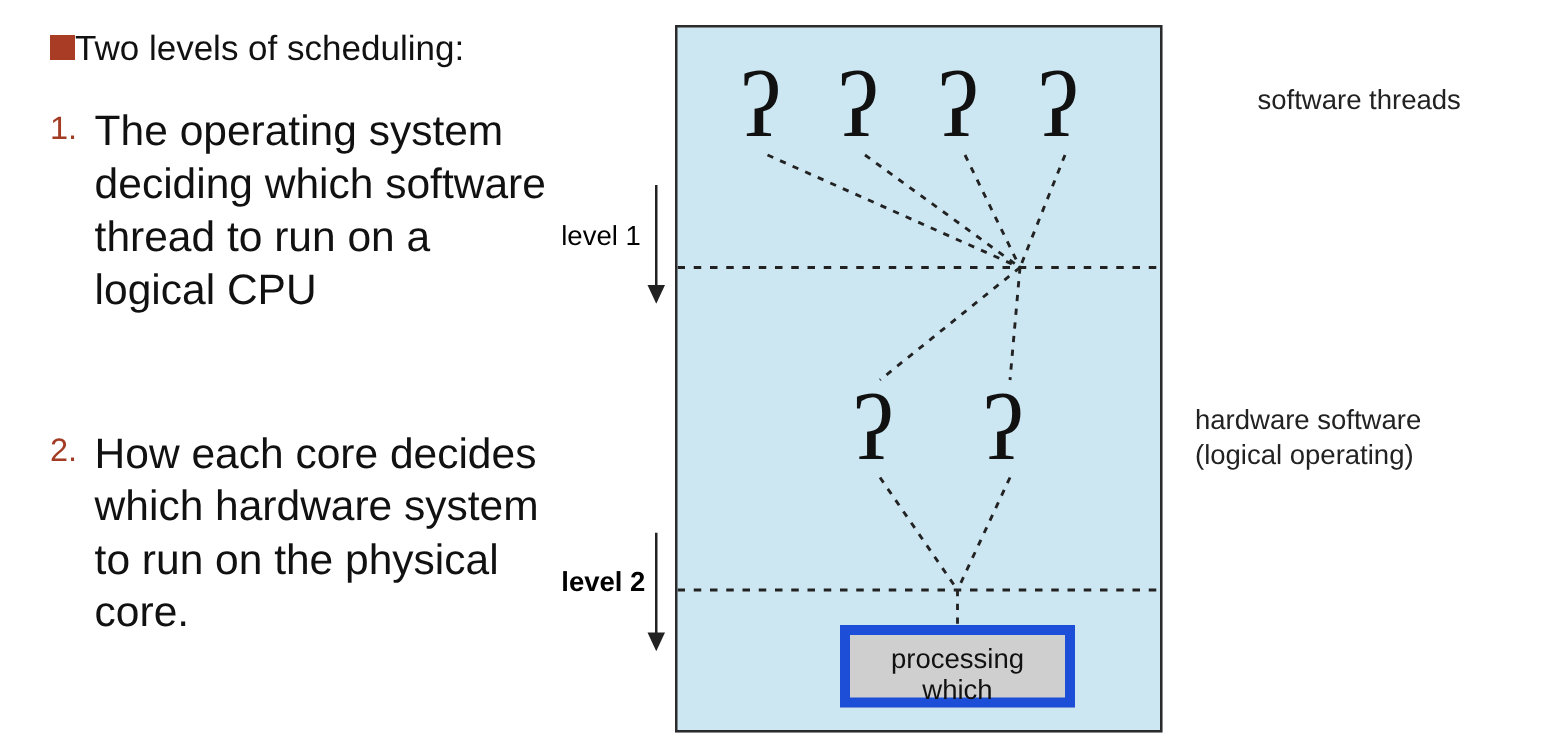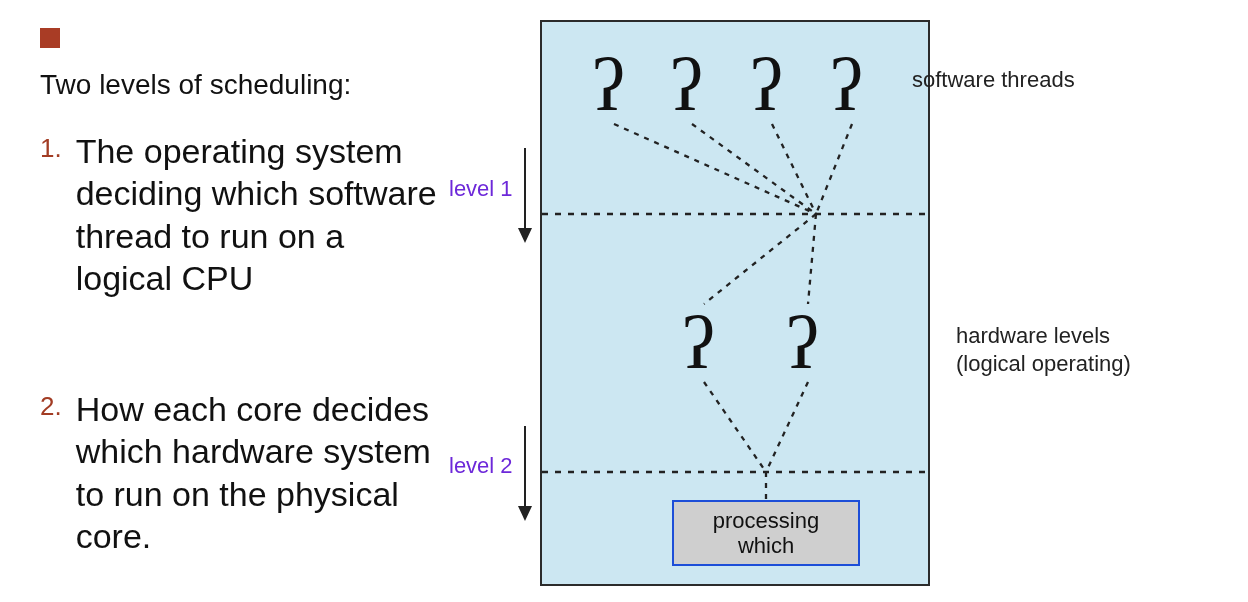--- a/index.html
+++ b/index.html
@@ -20,23 +20,21 @@
   }
   .left {
     position: absolute;
     left: 40px;
     top: 22px;
     width: 400px;
   }
   .bullet-row {
     display: flex;
     align-items: flex-start;
-    gap: 20px;
     margin-bottom: 28px;
-    flex-direction: column;
   }
   .bullet-square {
     width: 20px;
     height: 20px;
     background: #a93c25;
     margin-top: 6px;
     flex: 0 0 20px;
   }
   .bullet-text {
     font-size: 28px;
@@ -85,32 +83,32 @@
     font-family: "Times New Roman", "Georgia", serif;
     font-size: 74px;
     line-height: 1;
     transform: scaleX(-1);
     font-weight: 300;
   }
 
   .core-box {
     position: absolute;
     background: #cfcfcf;
-    border: 2px solid #1d4ed8;
+    border: 8px solid #1d4ed8;
     box-sizing: border-box;
     text-align: center;
     font-size: 22px;
     line-height: 1.15;
     padding-top: 6px;
   }
 
   .level-label {
     position: absolute;
     font-size: 22px;
-    color: #6d28d9;
+    color: #000000;
   }
   .arrow {
     position: absolute;
   }
   .arrow svg { display:block; }
 
   .side-label {
     position: absolute;
     font-size: 22px;
     color: #222;
@@ -176,27 +174,27 @@
   </div>
 
   <div class="level-label" style="left:449px; top:176px;">level 1</div>
   <div class="arrow" style="left:516px; top:148px;">
     <svg width="18" height="95">
         <line x1="9" y1="0" x2="9" y2="84" stroke="#222" stroke-width="2"></line>
         <polygon points="9,95 2,80 16,80" fill="#222"></polygon>
       </svg>
   </div>
 
-  <div class="level-label" style="left:449px; top:453px;">level 2</div>
+  <div class="level-label" style="left:449px; top:453px;font-weight:bold;">level 2</div>
   <div class="arrow" style="left:516px; top:426px;">
     <svg width="18" height="95">
         <line x1="9" y1="0" x2="9" y2="84" stroke="#222" stroke-width="2"></line>
         <polygon points="9,95 2,80 16,80" fill="#222"></polygon>
       </svg>
   </div>
 
-  <div class="side-label" style="left:912px; top:66px;">software threads</div>
+  <div class="side-label" style="left:1006px; top:66px;">software threads</div>
   <div class="side-label" style="left:956px; top:322px;">
-    <div>hardware levels</div>
+    <div>hardware software</div>
     <div>(logical operating)</div>
   </div>
 
 </div>
 
 </body></html>

